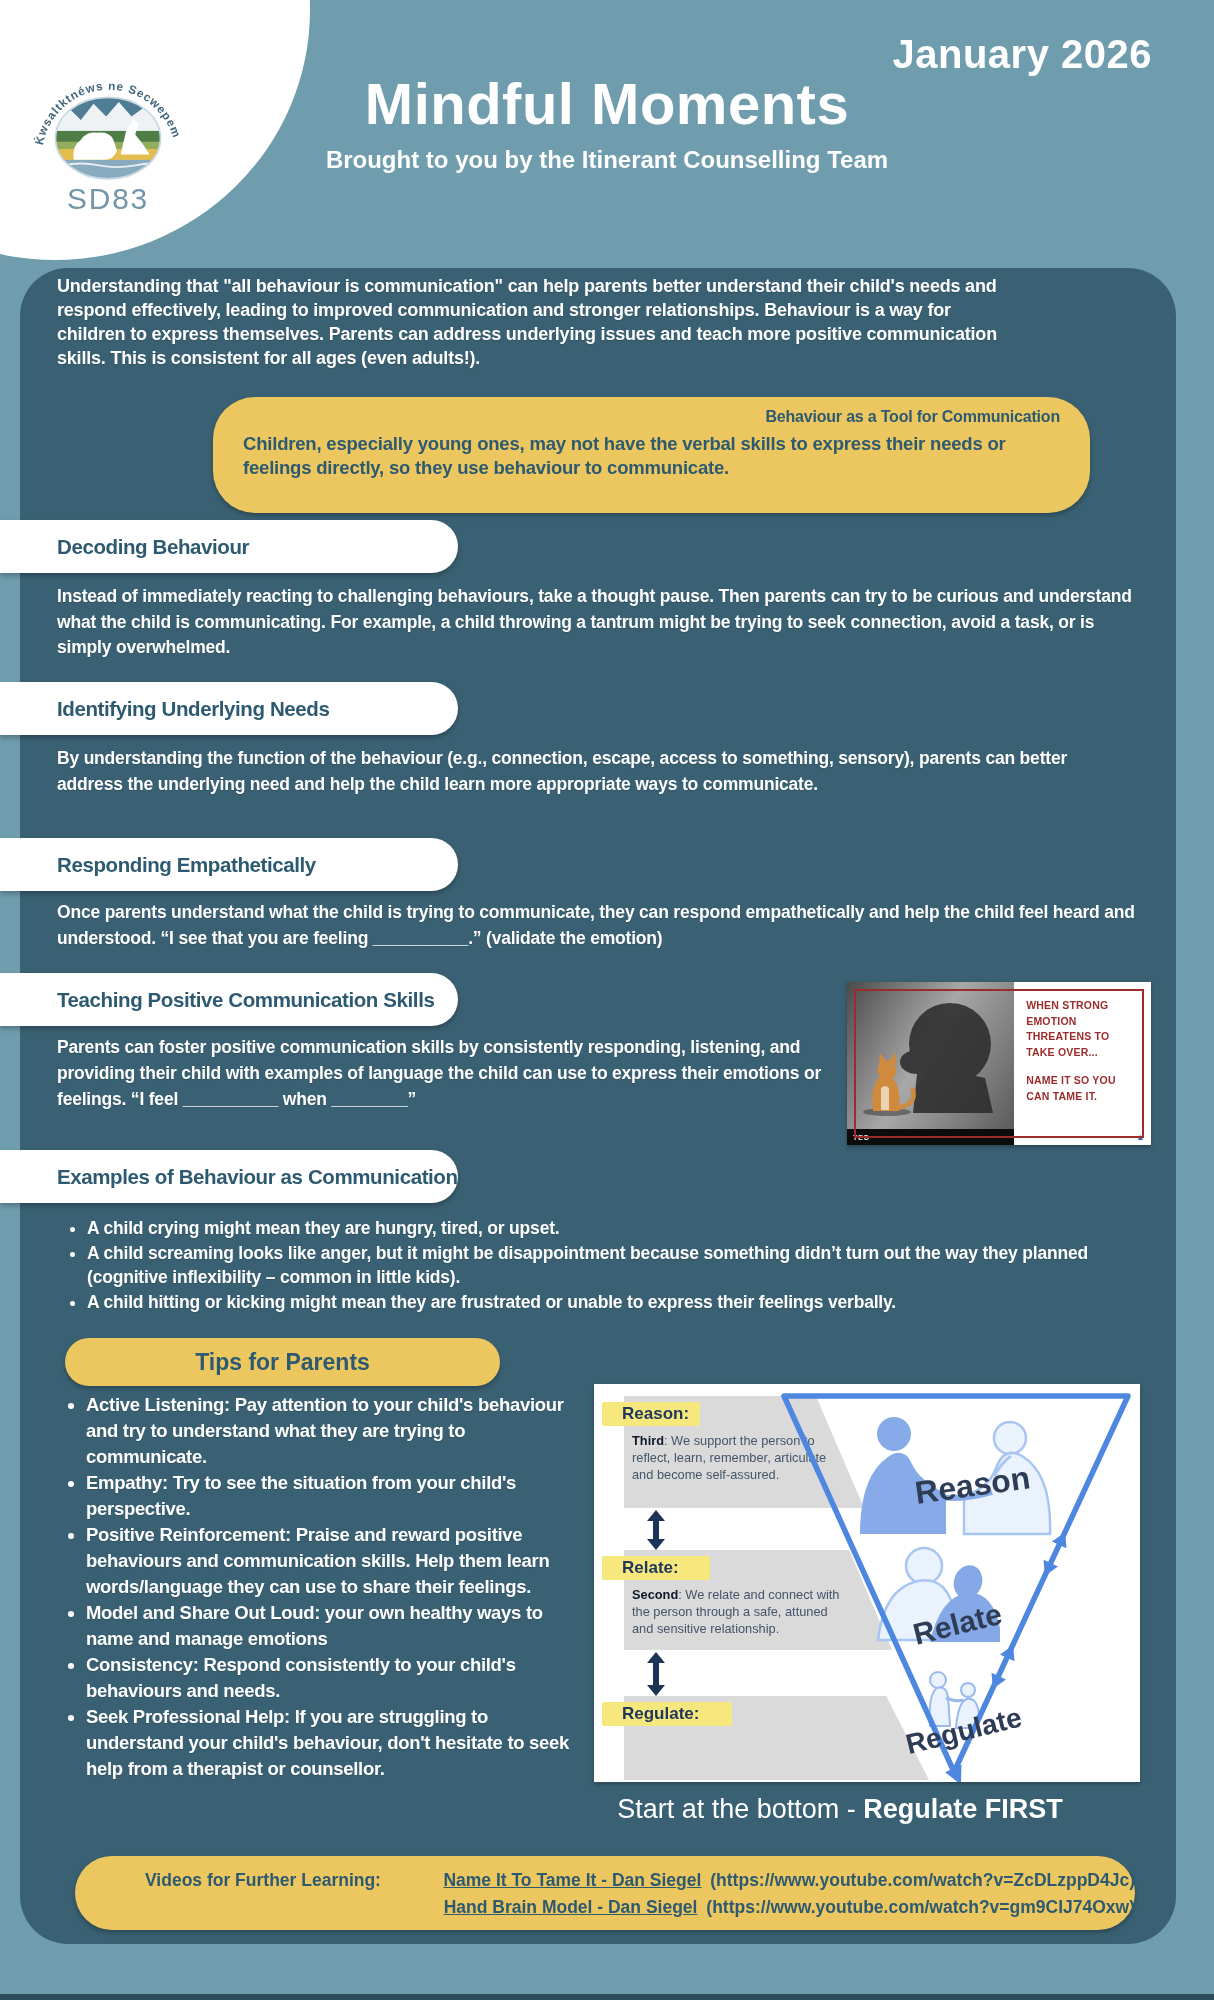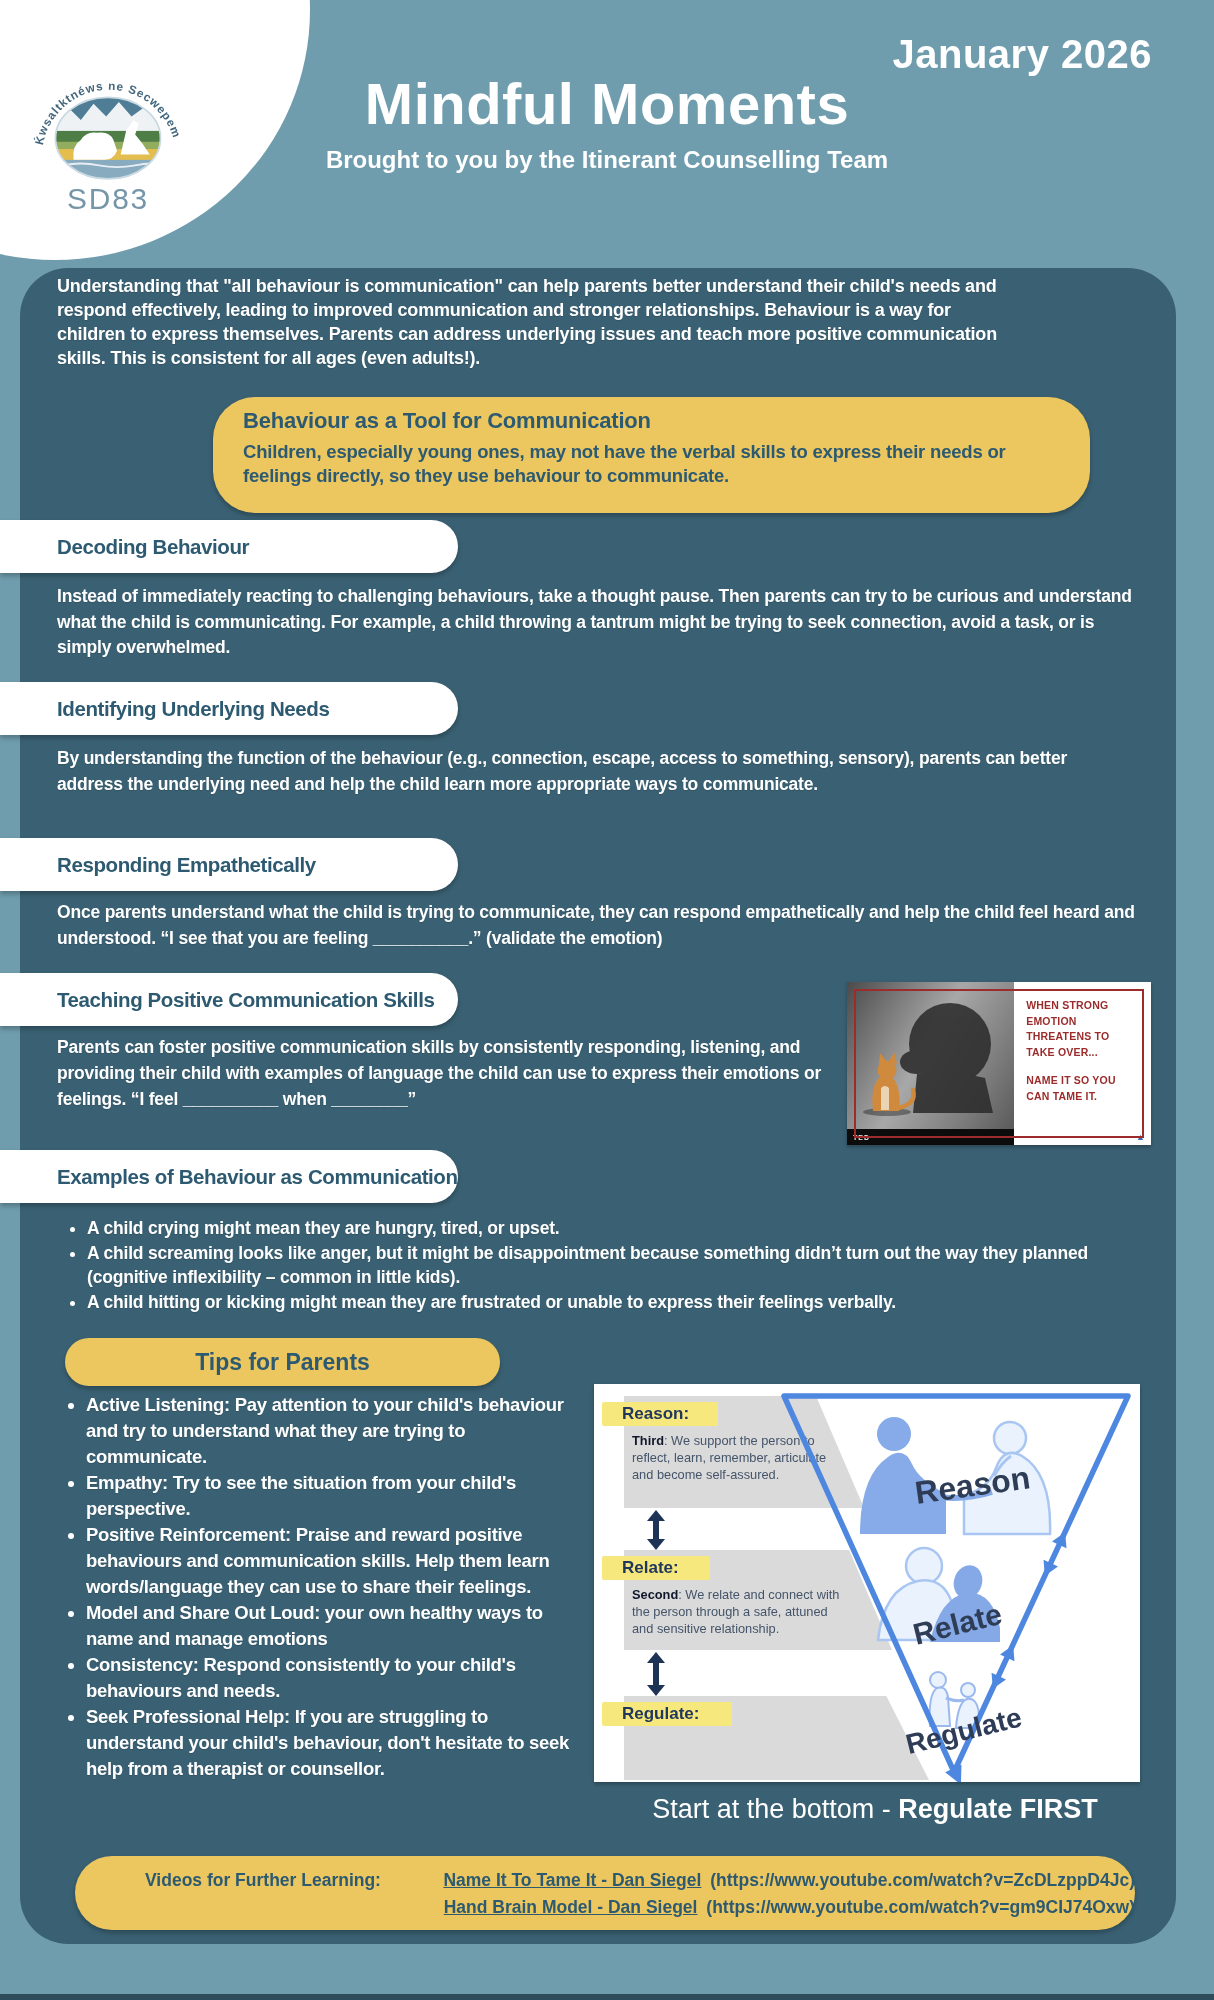--- a/index.html
+++ b/index.html
@@ -21,21 +21,21 @@
 
   
   .panel { left:20px; top:268px; width:1156px; height:1676px; background:#3a6173; border-radius:48px; z-index:1; }
   .bottom-strip { left:0; bottom:0; width:100%; height:6px; background:#2d4b5a; z-index:6; }
 
   .body-text { color:#fff; font-weight:bold; letter-spacing:-0.2px; z-index:3; text-shadow:0 1px 1px rgba(0,0,0,.15); }
   .intro { left:57px; top:274px; width:945px; font-size:18px; line-height:24px; }
 
   .ybox { background:#ecc75f; border-radius:42px; box-shadow:0 3px 5px rgba(0,0,0,.25); z-index:3; color:#2d5a71; }
   .ybox1 { left:213px; top:397px; width:877px; height:116px; padding:11px 30px 0 30px; }
-  .ybox1 h2 { text-align:left; font-size:22px; letter-spacing:-0.2px; }
+  .ybox1 h2 { text-align:right; font-size:16px; letter-spacing:-0.2px; }
   .ybox1 p  { margin-top:6px; font-size:18.5px; line-height:24px; font-weight:bold; letter-spacing:-0.2px; }
 
   .pill { left:0; width:458px; height:53px; background:#fff; border-radius:0 28px 28px 0;
           display:flex; align-items:center; padding-left:57px; color:#2d5a71;
           font-size:20.5px; font-weight:bold; letter-spacing:-0.4px;
           box-shadow:0 3px 5px rgba(0,0,0,.25); z-index:3; }
   .p1 { top:520px; } .p2 { top:682px; } .p3 { top:838px; } .p4 { top:973px; } .p5 { top:1150px; }
 
   .sbody { left:57px; width:1080px; font-size:17.5px; line-height:25.5px; }
   .b1 { top:584px; } .b2 { top:746px; } .b3 { top:900px; } .b4 { top:1034px; width:795px; line-height:26px; }
@@ -65,38 +65,38 @@
 
   
   .diagram { left:594px; top:1384px; width:546px; height:398px; background:#fff; z-index:3;
              box-shadow:0 2px 4px rgba(0,0,0,.3); overflow:hidden; }
   .gray { position:absolute; background:#dadada; }
   .g1 { left:30px; top:12px;  width:240px; height:112px; clip-path:polygon(0 0,80% 0,100% 100%,0 100%); }
   .g2 { left:30px; top:166px; width:268px; height:100px; clip-path:polygon(0 0,84% 0,100% 100%,0 100%); }
   .g3 { left:30px; top:312px; width:305px; height:84px;  clip-path:polygon(0 0,86% 0,100% 100%,0 100%); }
   .chip { position:absolute; background:#f6e87c; height:24px; display:flex; align-items:center;
           padding-left:20px; font-size:17px; font-weight:bold; color:#22375c; border-radius:2px; }
-  .c1 { left:8px; top:18px;  width:116px;text-align:right; }
+  .c1 { left:8px; top:18px;  width:98px;text-align:right; }
   .c2 { left:8px; top:172px; width:108px; }
   .c3 { left:8px; top:318px; width:130px; }
   .gtext { position:absolute; left:38px; color:#44546a; font-size:12.8px; line-height:17px; font-weight:500; }
   .t1 { top:48px;  width:195px; }
   .t2 { top:202px; width:220px; }
   .t3 { top:344px; width:252px; font-size:12.5px; line-height:16.5px; }
   .gtext b { color:#0f172a; }
   .varrow { position:absolute; left:52px; width:20px; }
   .varrow .shaft { position:absolute; left:7px; top:9px; bottom:9px; width:6px; background:#1d3456; }
   .varrow::before, .varrow::after { content:""; position:absolute; left:1px;
       border-left:9px solid transparent; border-right:9px solid transparent; }
   .varrow::before { top:0; border-bottom:11px solid #1d3456; }
   .varrow::after  { bottom:0; border-top:11px solid #1d3456; }
   .a1 { top:126px; height:40px; } .a2 { top:268px; height:44px; }
   .tri-svg { position:absolute; left:0; top:0; width:546px; height:398px; }
 
-  .caption { left:602px; top:1794px; width:546px; text-align:center; color:#fff; font-size:27px; z-index:3; }
+  .caption { left:567px; top:1794px; width:546px; text-align:center; color:#fff; font-size:27px; z-index:3; }
   .caption b { font-weight:bold; }
 
   
   .footer { left:75px; top:1856px; width:1060px; height:74px; border-radius:37px; padding:11px 0 0 22px;
             font-size:17.5px; font-weight:bold; }
   .footer .row { display:flex; line-height:27px; white-space:nowrap; }
   .footer .lbl { width:352px;margin-left:48px; }
   .footer .lbl2 { width:352px; }
   .footer a { color:#2d5a71; text-decoration:underline; }
   .footer .row2 .lbl2 { text-align:right; padding-right:0; }

